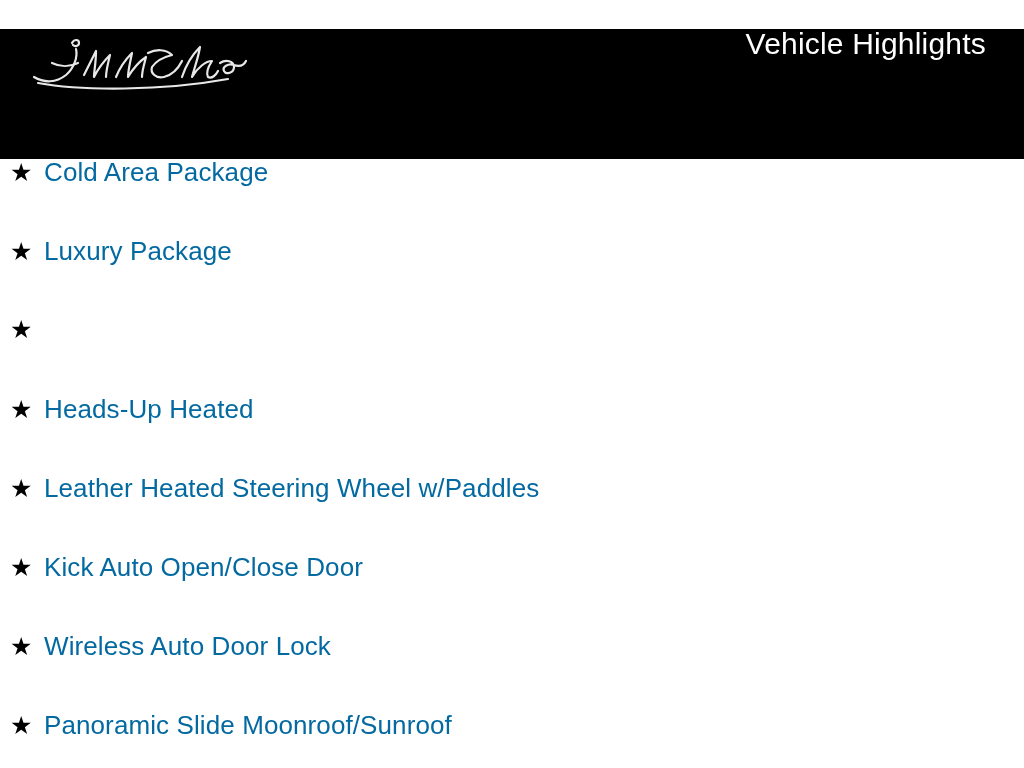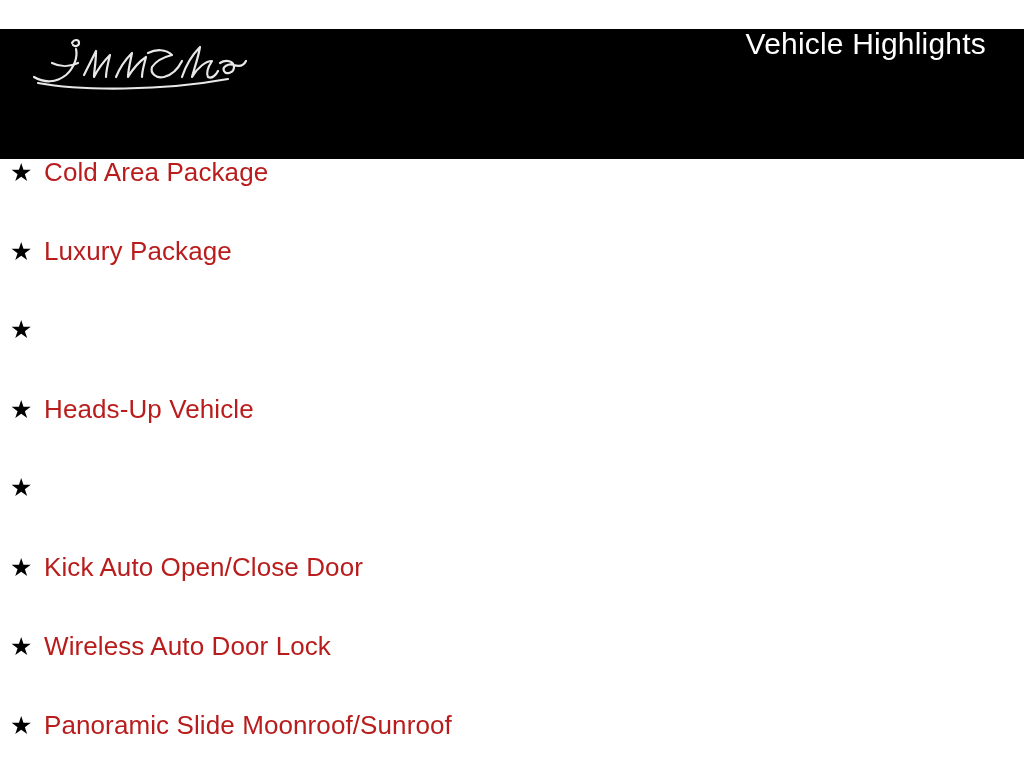--- a/index.html
+++ b/index.html
@@ -63,21 +63,21 @@
   }
   .star-icon {
     color: #000000;
     font-size: 25px;
     line-height: 1;
     width: 34px;
     flex: 0 0 34px;
     text-align: left;
   }
   .highlight-label {
-    color: #b91c1c;
+    color: #0369a1;
     font-size: 26px;
     line-height: 1;
     font-weight: 400;
     letter-spacing: 0.1px;
     white-space: nowrap;
   }
 </style>
 </head>
 <body>
 
@@ -109,24 +109,25 @@
     </li>
     <li class="highlight-item">
       <span class="star-icon">★</span>
       <span class="highlight-label">Luxury Package</span>
     </li>
     <li class="highlight-item">
       <span class="star-icon">★</span>
     </li>
     <li class="highlight-item">
       <span class="star-icon">★</span>
-      <span class="highlight-label">Heads-Up Vehicle</span>
+      <span class="highlight-label">Heads-Up Heated</span>
     </li>
     <li class="highlight-item">
       <span class="star-icon">★</span>
+      <span class="highlight-label">Leather Heated Steering Wheel w/Paddles</span>
     </li>
     <li class="highlight-item">
       <span class="star-icon">★</span>
       <span class="highlight-label">Kick Auto Open/Close Door</span>
     </li>
     <li class="highlight-item">
       <span class="star-icon">★</span>
       <span class="highlight-label">Wireless Auto Door Lock</span>
     </li>
     <li class="highlight-item">

